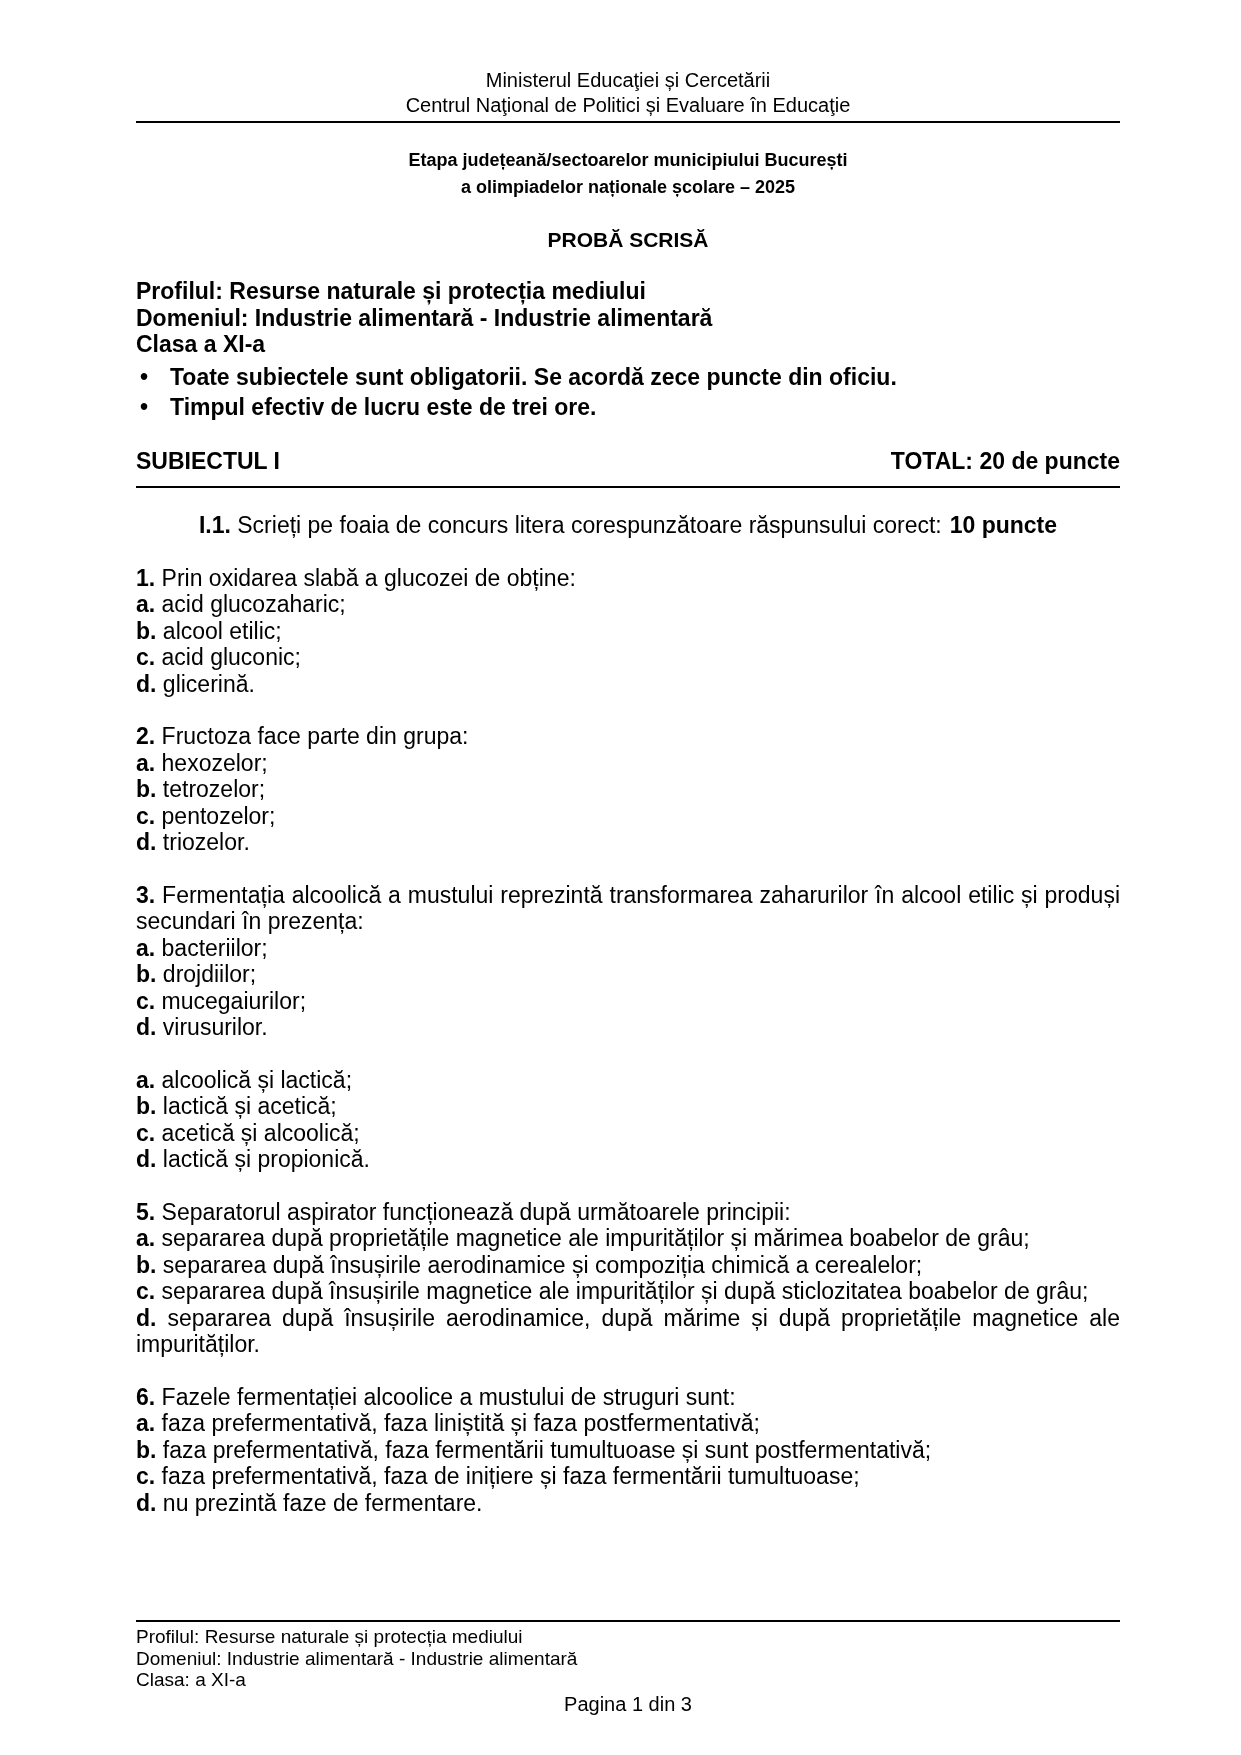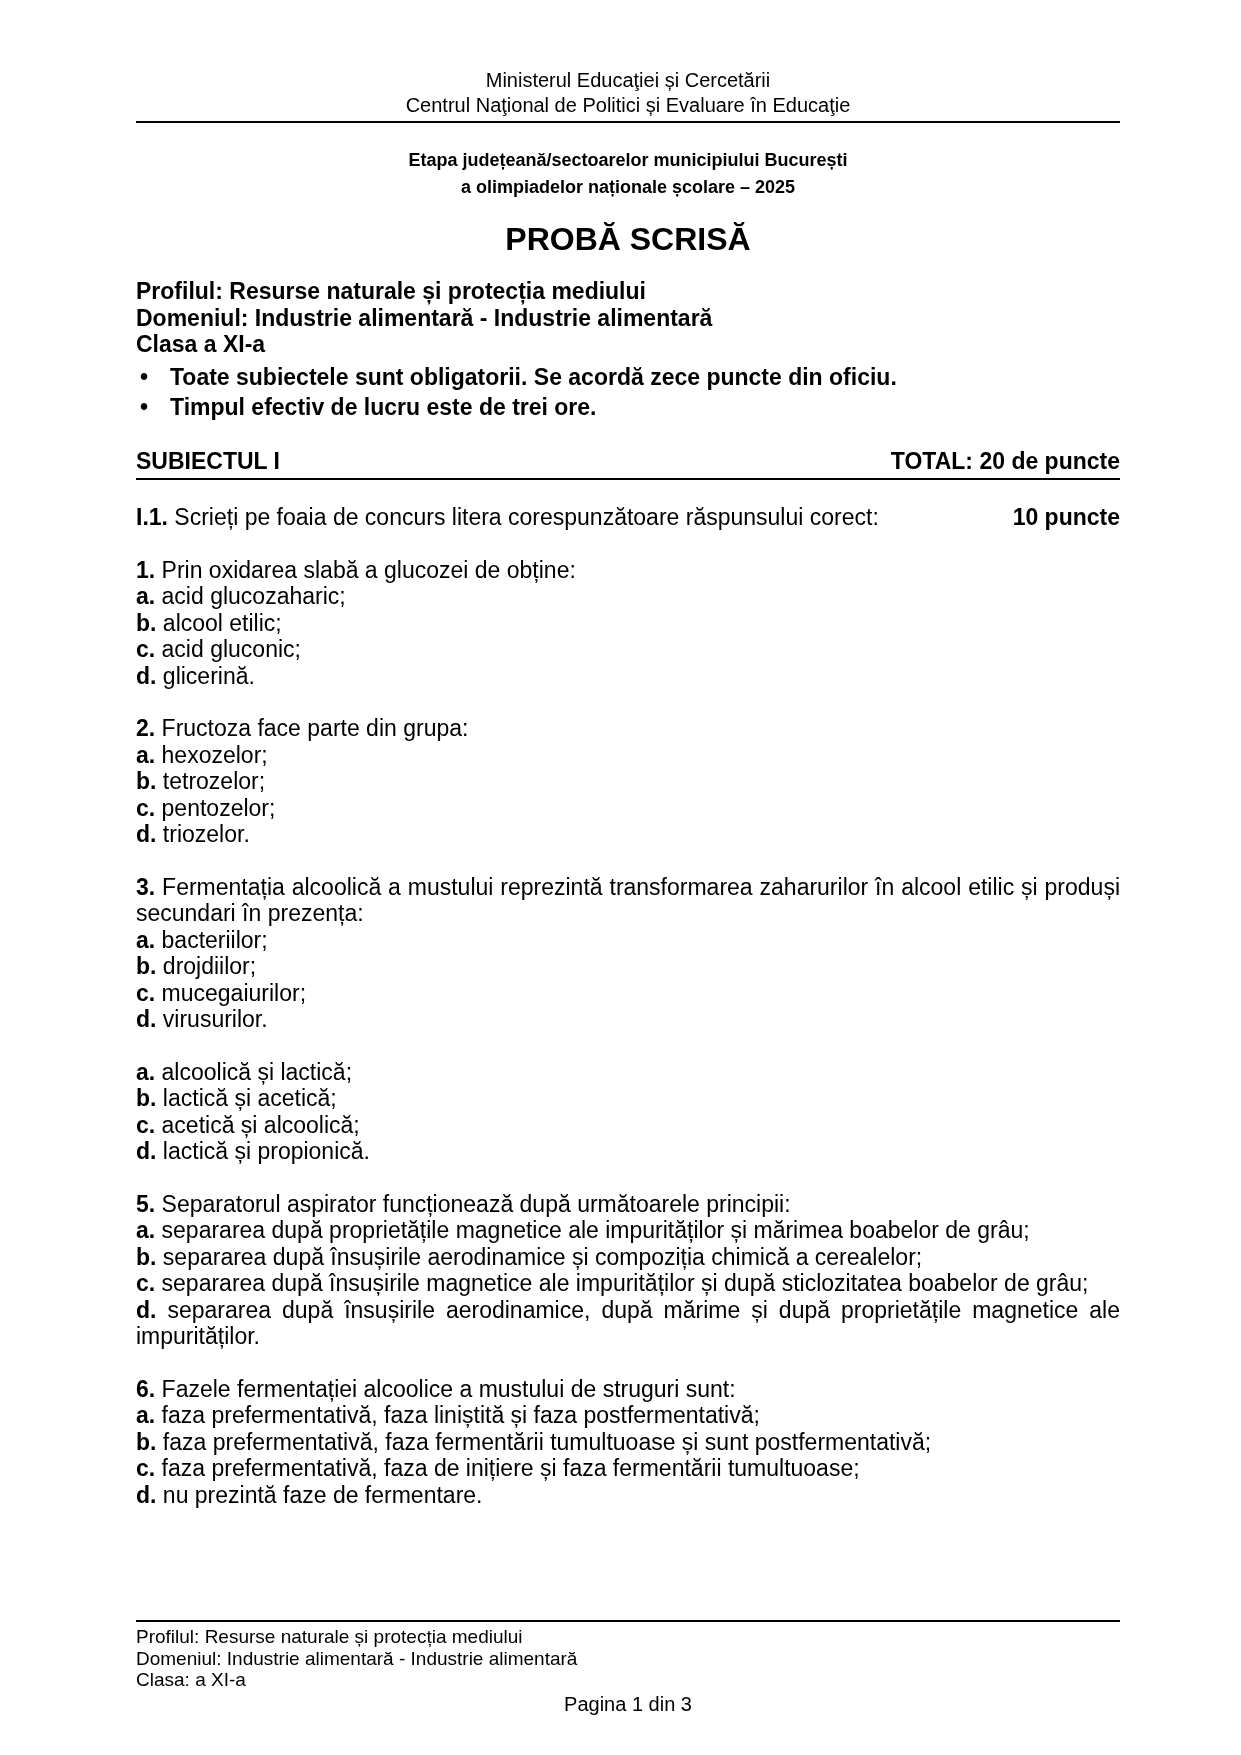--- a/index.html
+++ b/index.html
@@ -12,31 +12,31 @@
   }
   .content{
     position:absolute;left:136px;top:68px;width:984px;
     font-size:23px;line-height:26.5px;
   }
   p{margin:0;}
   .b{font-weight:bold;}
   .doc-header{font-size:20px;line-height:25px;text-align:center;}
   .header-rule{border-top:2px solid #000;margin-top:3px;}
   .title-block{margin-top:24px;font-weight:bold;font-size:18px;line-height:27px;text-align:center;}
-  .proba{margin-top:25px;font-weight:bold;font-size:32px;line-height:27px;text-align:center;}
+  .proba{margin-top:25px;font-weight:bold;font-size:21px;line-height:27px;text-align:center;}
   .meta-block{margin-top:25px;font-weight:bold;}
   .bullets{margin-top:4px;font-weight:bold;}
   .bullet{display:flex;line-height:30px;}
   .bullet .dot{margin-left:4px;width:30px;flex:0 0 30px;}
   .section-row{
     display:flex;justify-content:space-between;align-items:baseline;
     margin-top:26px;font-weight:bold;
-    border-bottom:2px solid #000;padding-bottom:4px;
+    border-bottom:2px solid #000;padding-bottom:12px;
   }
-  .task-row{display:flex;justify-content:space-between;align-items:baseline;margin-top:24px;}
+  .task-row{display:flex;justify-content:center;align-items:baseline;margin-top:24px;}
   .task-row .points{font-weight:bold;white-space:nowrap;margin-left:8px;}
   .question{margin-top:26px;}
   .question .line{text-align:justify;}
   .footer{
     position:absolute;left:136px;top:1620px;width:984px;
     border-top:2px solid #000;padding-top:4px;
     font-size:19px;line-height:21.5px;
   }
   .footer .pagenum{text-align:center;margin-top:3px;font-size:20px;}
 </style>

